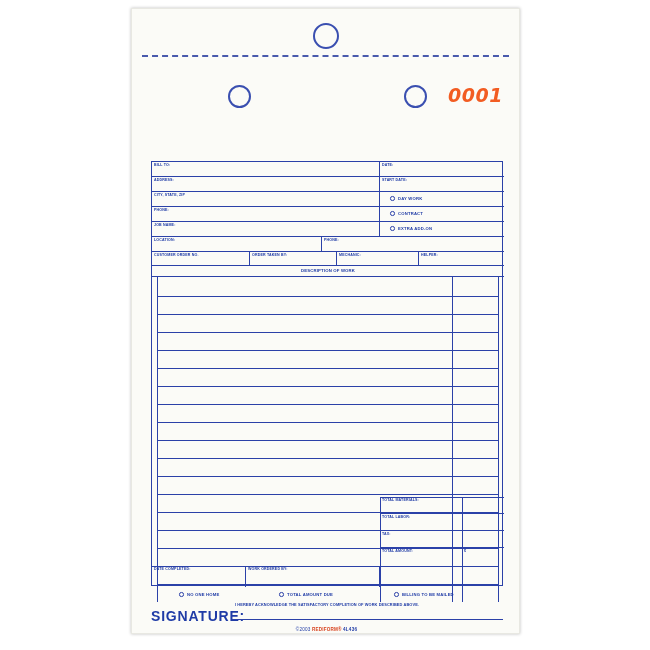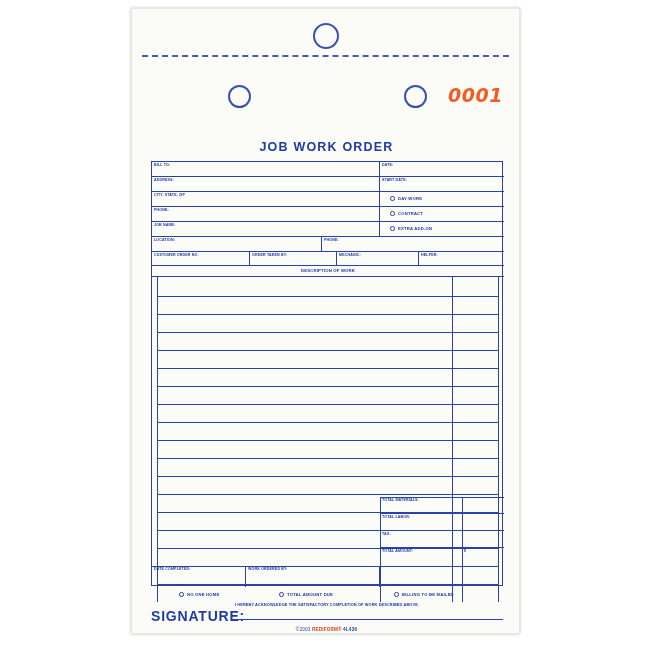--- a/index.html
+++ b/index.html
@@ -183,21 +183,20 @@
 
   <div class="form-paper">
 
     <div class="perf-line"></div>
     <div class="punch punch-top"></div>
     <div class="punch punch-l"></div>
     <div class="punch punch-r"></div>
 
     <div class="serial">0001</div>
 
-    <div class="form-title">JOB WORK ORDER</div>
 
     <div class="grid">
 
       <div class="cell" style="left:0; top:0; width:228px; height:15px;">BILL TO:</div>
       <div class="cell no-r" style="left:228px; top:0; width:124px; height:15px;">DATE:</div>
 
       <div class="cell" style="left:0; top:15px; width:228px; height:15px;">ADDRESS:</div>
       <div class="cell no-r" style="left:228px; top:15px; width:124px; height:15px;">START DATE:</div>
 
       <div class="cell" style="left:0; top:30px; width:228px; height:15px;">CITY, STATE, ZIP</div>

